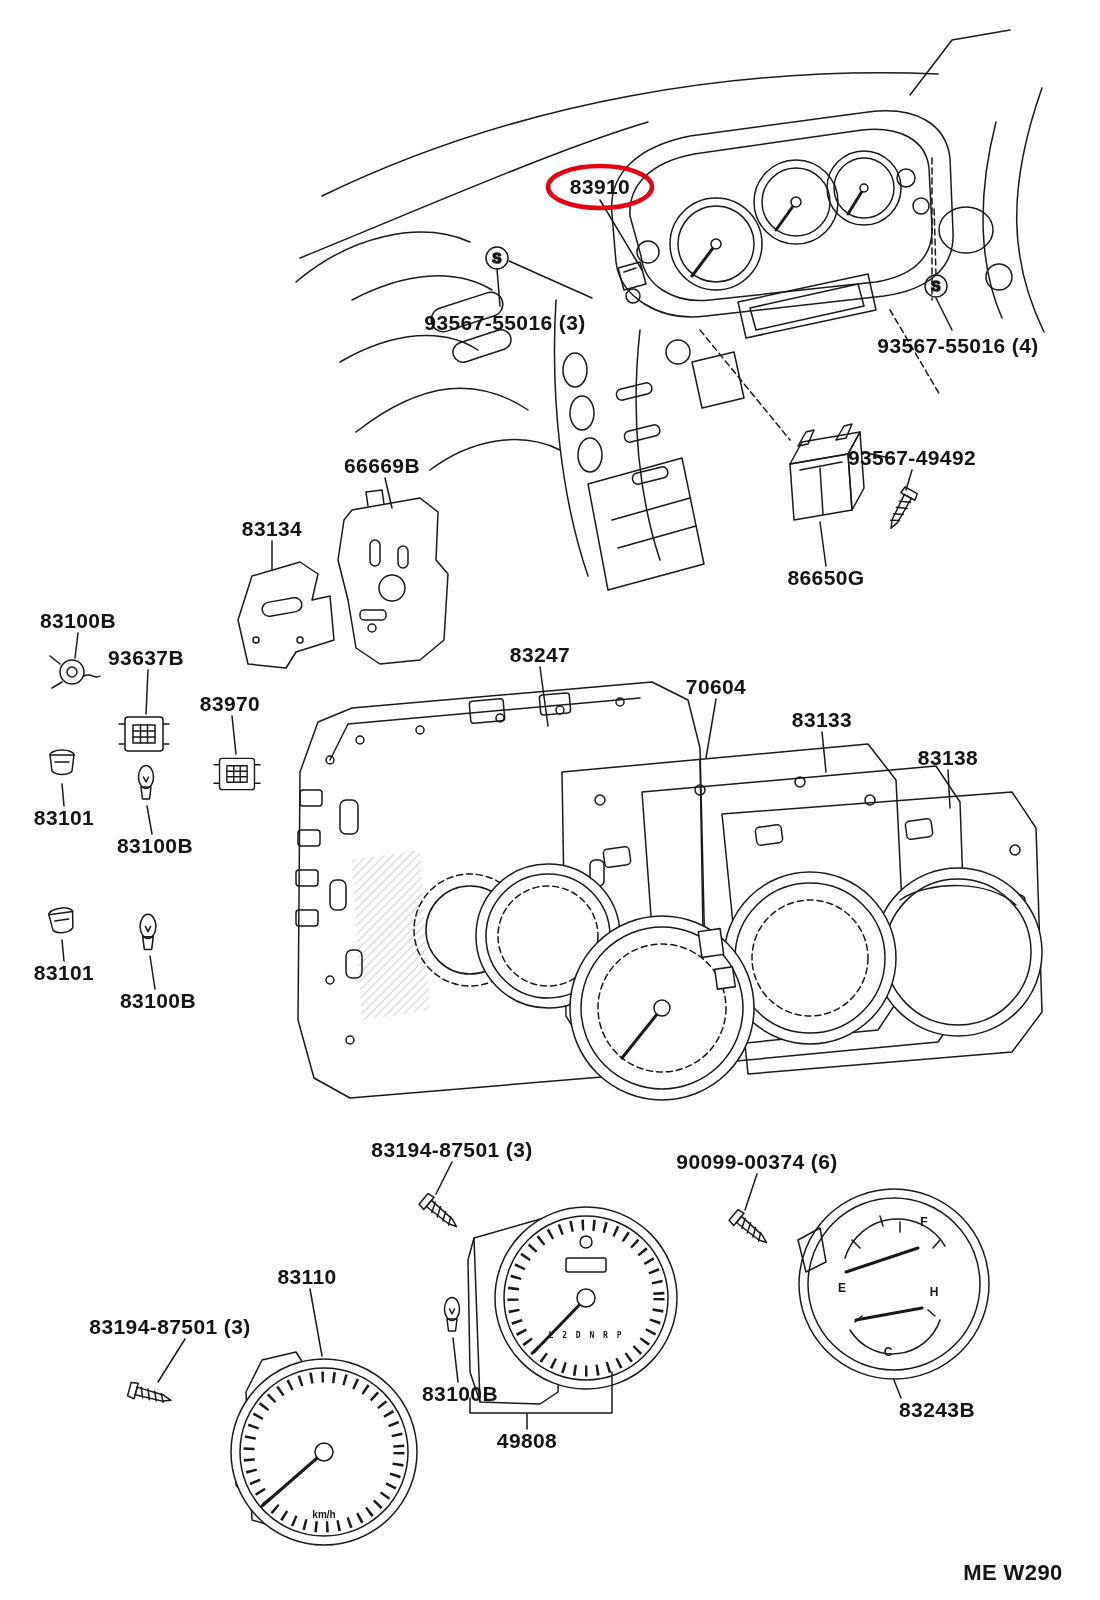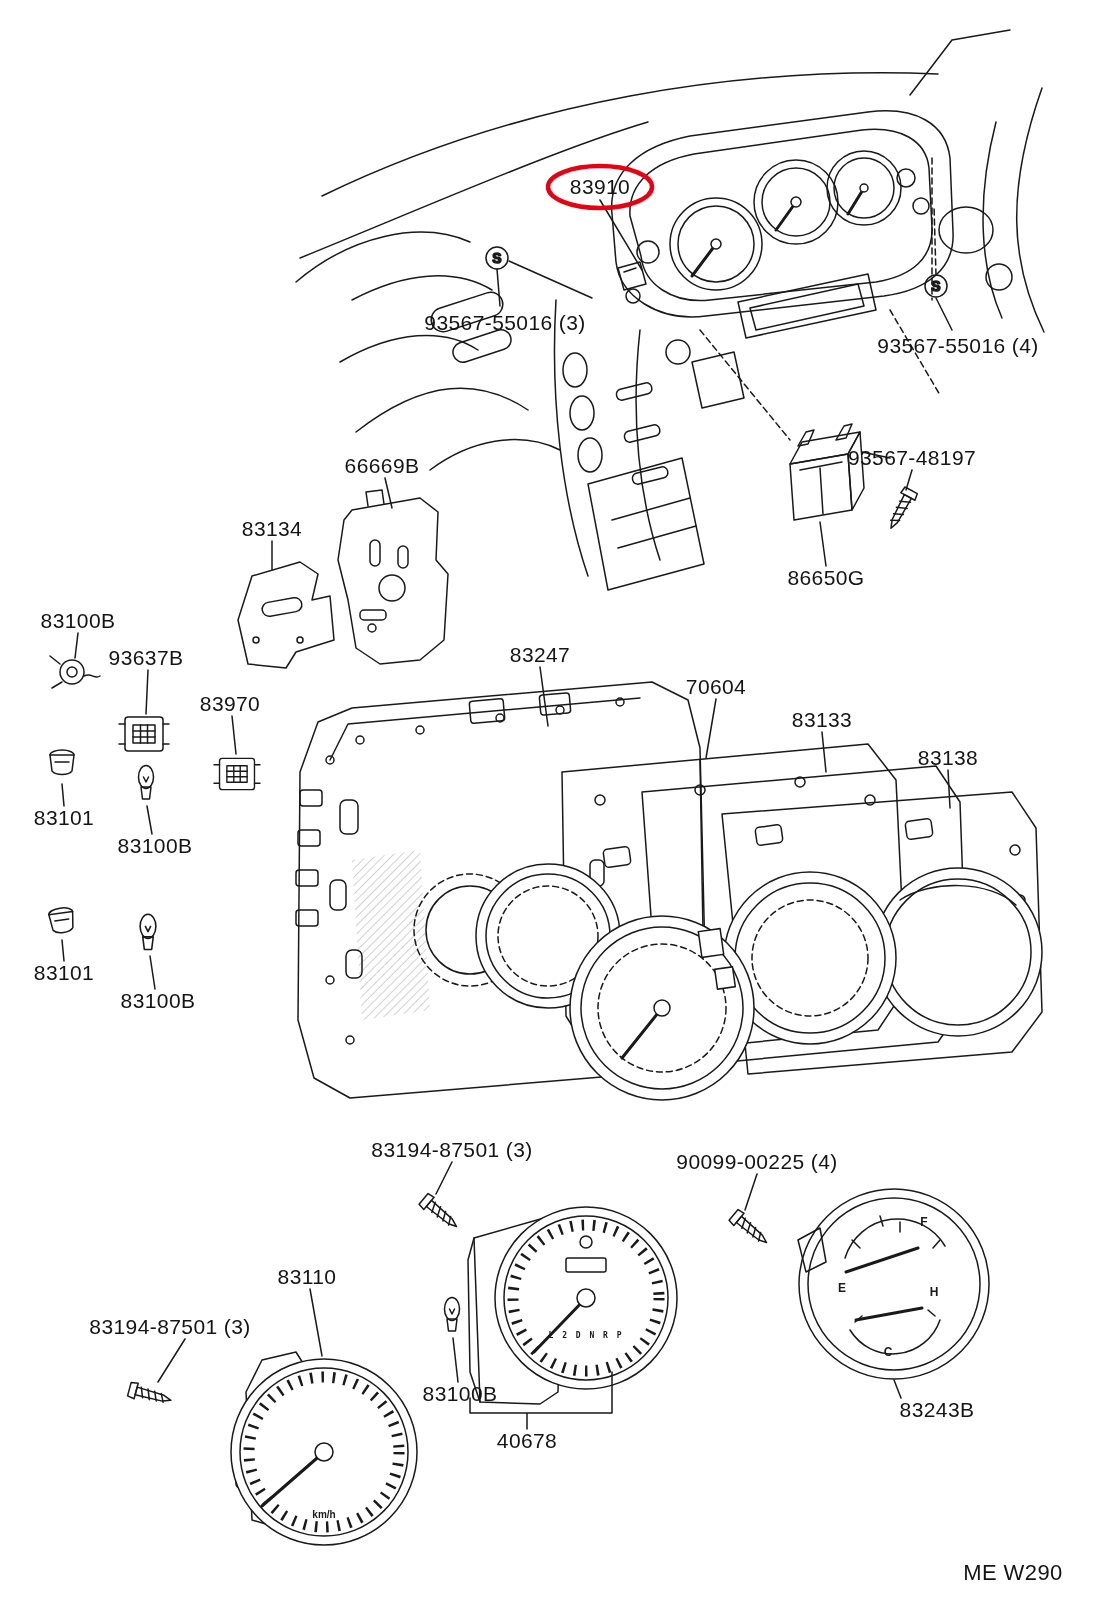--- a/index.html
+++ b/index.html
@@ -1,19 +1,19 @@
 <!DOCTYPE html>
 <html><head>
 <meta charset="utf-8">
 <style>
   html,body{margin:0;padding:0;background:#fff;}
   .canvas{position:relative;width:1100px;height:1600px;background:#fff;overflow:hidden;
           font-family:"Liberation Sans",sans-serif;}
   .canvas > svg{position:absolute;left:0;top:0;z-index:1;}
-  .lbl{position:absolute;transform:translate(-50%,-50%);font-weight:400;font-size:21px;
+  .lbl{position:absolute;transform:translate(-50%,-50%);font-weight:700;font-size:21px;
        color:#141414;white-space:nowrap;z-index:2;letter-spacing:.4px;}
   .footer{font-size:22px;}
   
   .ln{fill:none;stroke:#191919;stroke-width:1.5;stroke-linecap:round;stroke-linejoin:round;}
   .dash{stroke-dasharray:6 4;}
   .wf{fill:#fff;stroke:#191919;stroke-width:1.5;stroke-linejoin:round;}
   .tickring{fill:none;stroke:#191919;stroke-width:11;stroke-dasharray:2.5 8.8;}
   .needle{fill:none;stroke:#191919;stroke-width:3;stroke-linecap:round;}
   .hl{fill:none;stroke:#e60012;stroke-width:4.5;}
   .gtxt{font:700 12px "Liberation Sans",sans-serif;fill:#191919;text-anchor:middle;}
@@ -299,37 +299,37 @@
     <path d="M527,1429 L527,1413 M470,1413 L612,1413 M470,1413 L470,1398 M612,1413 L612,1372"></path>
     <path d="M901,1398 L894,1380"></path>
   </g>
 
   <ellipse class="hl" cx="600" cy="187" rx="52" ry="21"></ellipse>
 </svg>
 
 <div class="lbl" style="left:600px;top:187px">83910</div>
 <div class="lbl" style="left:505px;top:323px">93567-55016 (3)</div>
 <div class="lbl" style="left:958px;top:346px">93567-55016 (4)</div>
-<div class="lbl" style="left:912px;top:458px">93567-48197</div>
+<div class="lbl" style="left:912px;top:458px">93567-49492</div>
 <div class="lbl" style="left:826px;top:578px">86650G</div>
 <div class="lbl" style="left:382px;top:466px">66669B</div>
 <div class="lbl" style="left:272px;top:529px">83134</div>
 <div class="lbl" style="left:78px;top:621px">83100B</div>
 <div class="lbl" style="left:146px;top:658px">93637B</div>
 <div class="lbl" style="left:230px;top:704px">83970</div>
 <div class="lbl" style="left:64px;top:818px">83101</div>
 <div class="lbl" style="left:155px;top:846px">83100B</div>
 <div class="lbl" style="left:64px;top:973px">83101</div>
 <div class="lbl" style="left:158px;top:1001px">83100B</div>
 <div class="lbl" style="left:540px;top:655px">83247</div>
 <div class="lbl" style="left:716px;top:687px">70604</div>
 <div class="lbl" style="left:822px;top:720px">83133</div>
 <div class="lbl" style="left:948px;top:758px">83138</div>
 <div class="lbl" style="left:452px;top:1150px">83194-87501 (3)</div>
-<div class="lbl" style="left:757px;top:1162px">90099-00225 (4)</div>
+<div class="lbl" style="left:757px;top:1162px">90099-00374 (6)</div>
 <div class="lbl" style="left:307px;top:1277px">83110</div>
 <div class="lbl" style="left:170px;top:1327px">83194-87501 (3)</div>
 <div class="lbl" style="left:460px;top:1394px">83100B</div>
-<div class="lbl" style="left:527px;top:1441px">40678</div>
+<div class="lbl" style="left:527px;top:1441px">49808</div>
 <div class="lbl" style="left:937px;top:1410px">83243B</div>
 <div class="lbl footer" style="left:1013px;top:1573px">ME W290</div>
 
 </div>
 
 </body></html>

